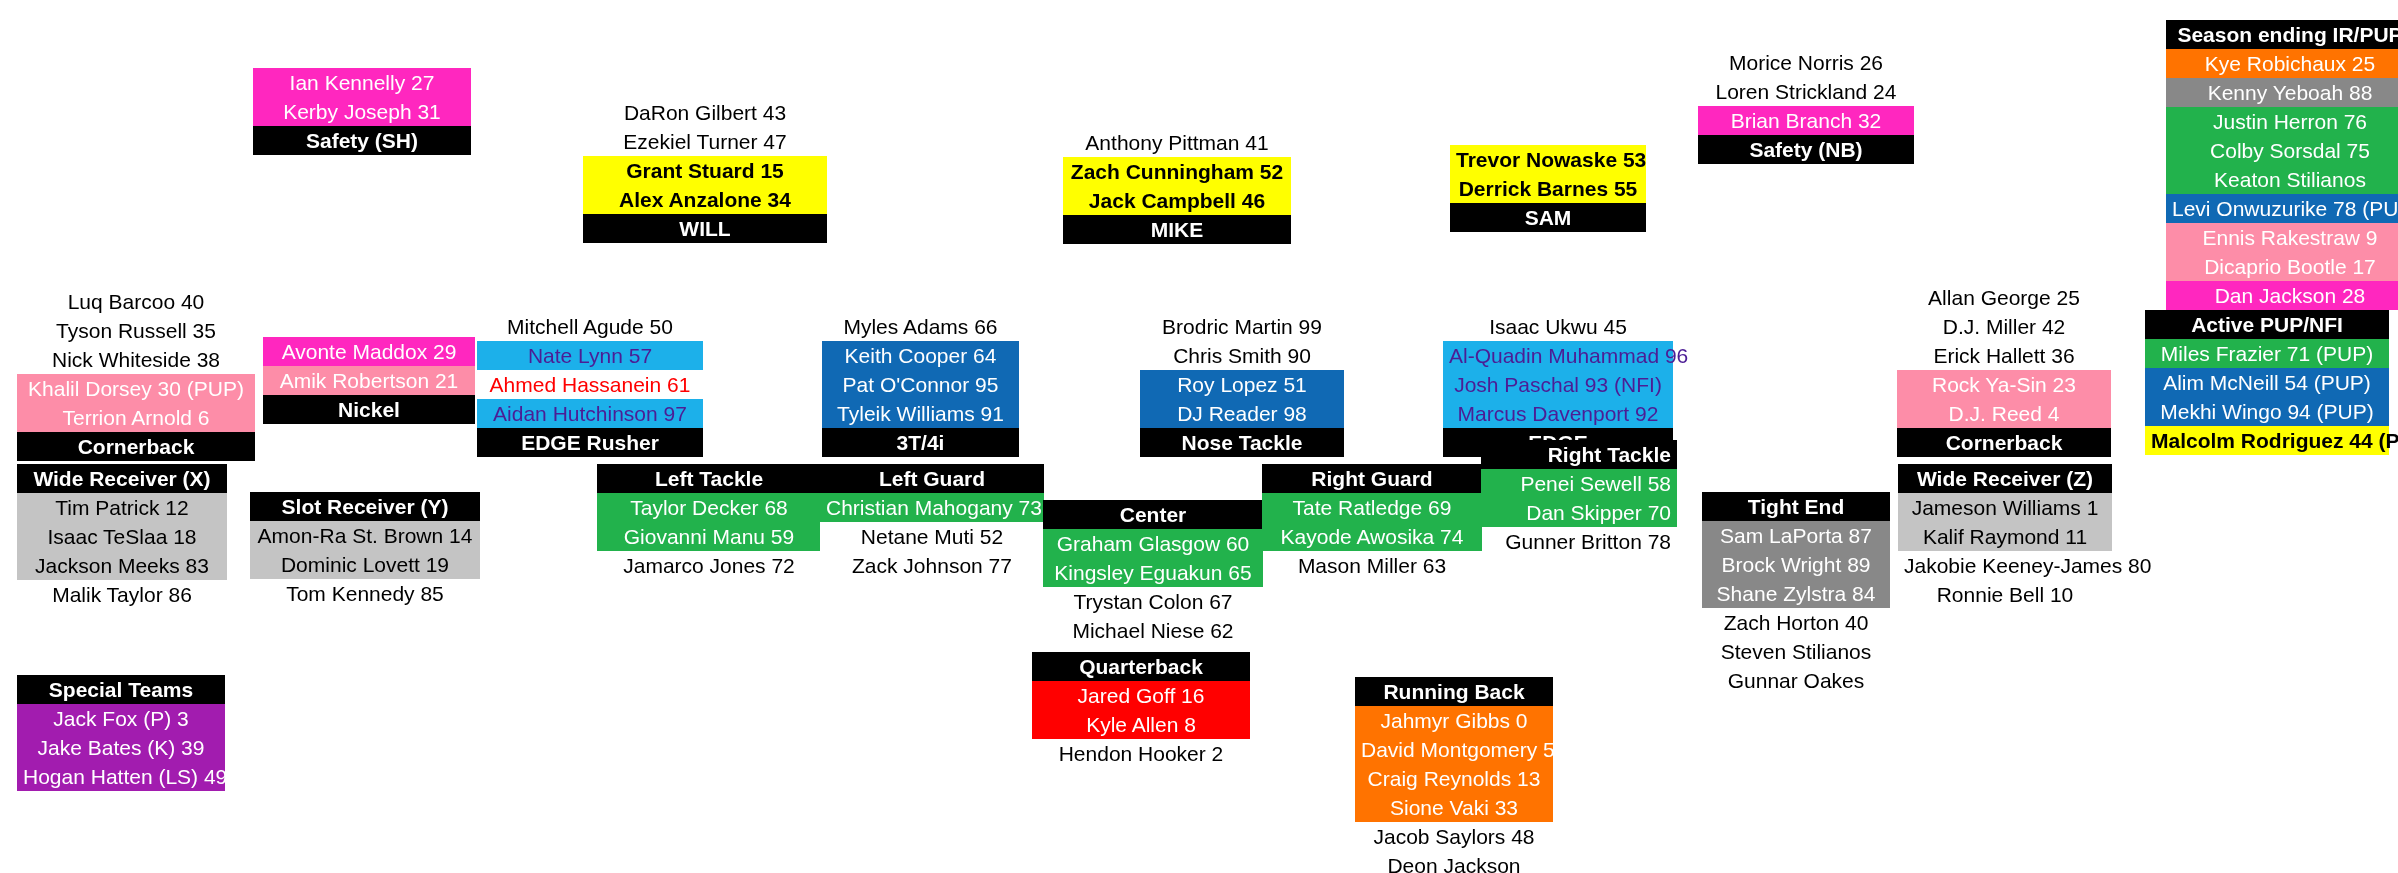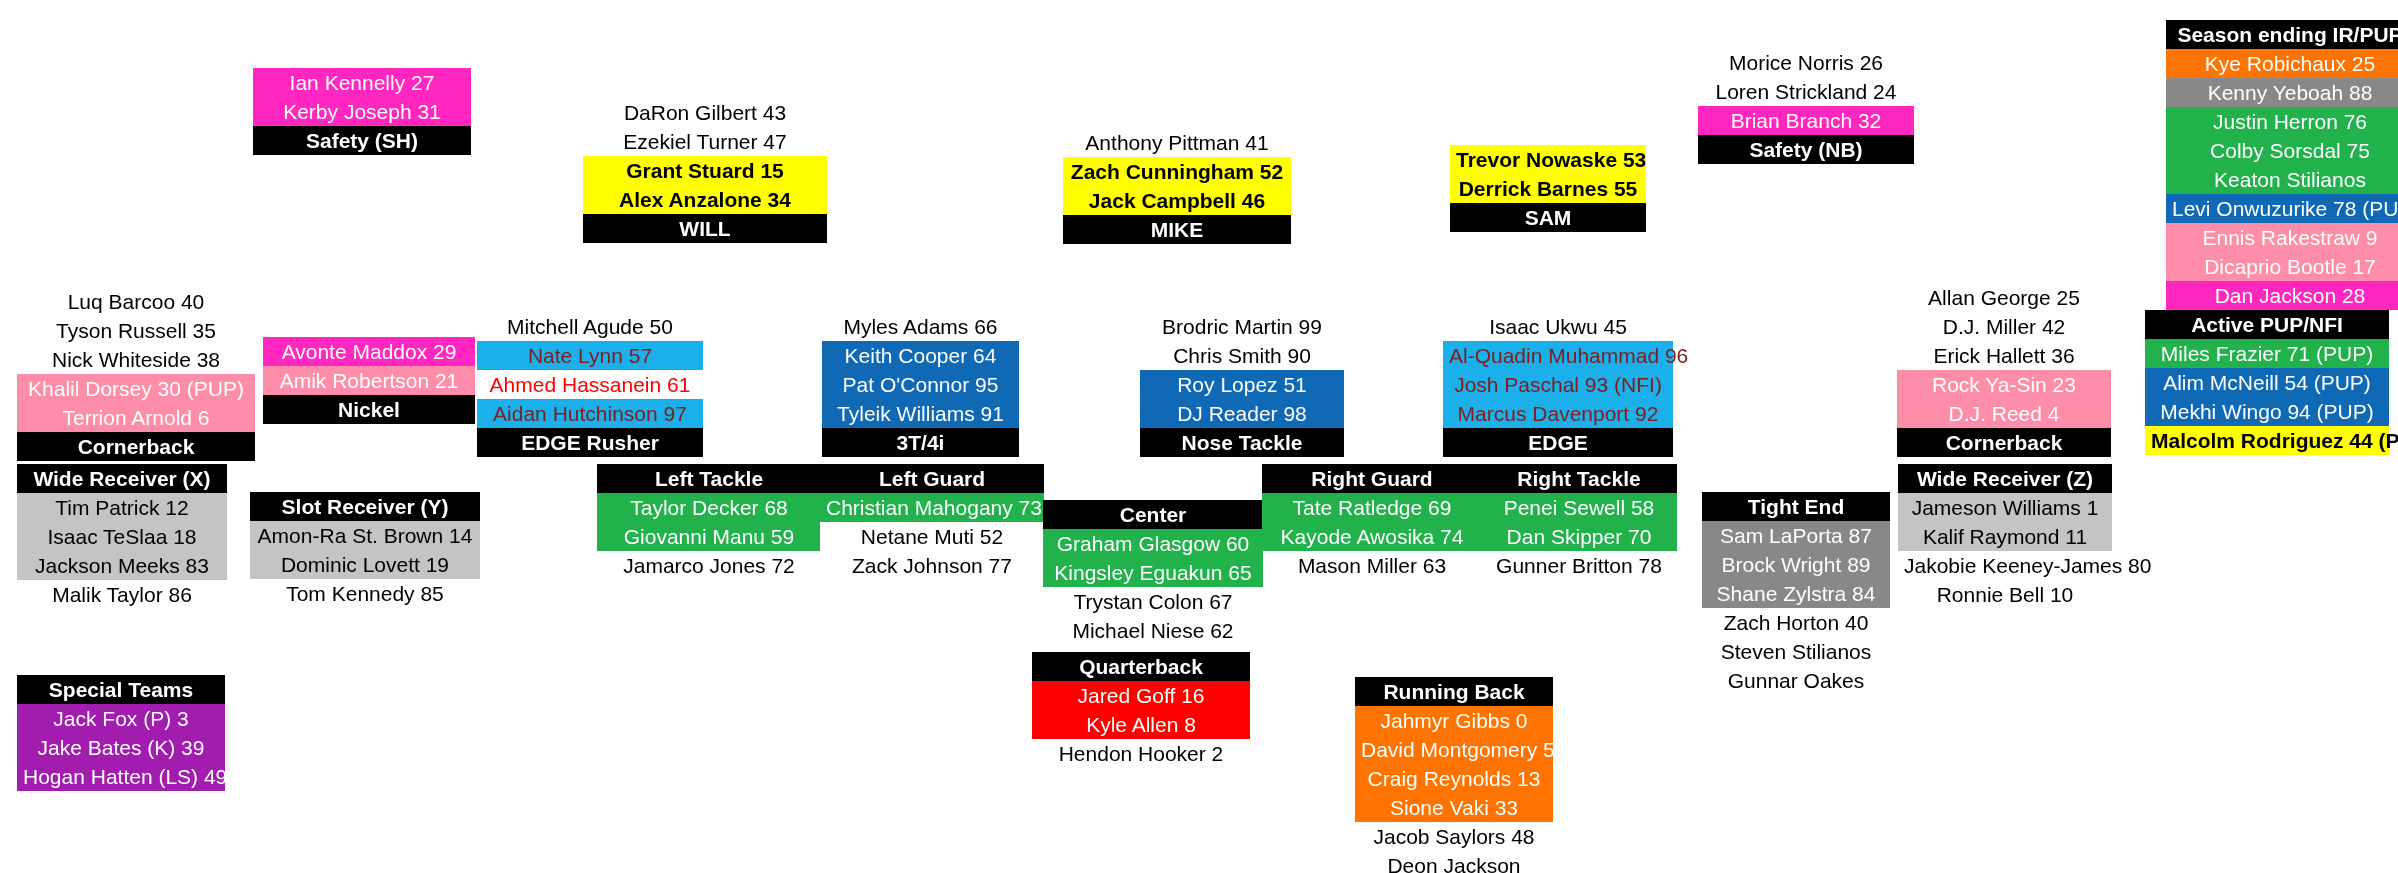--- a/index.html
+++ b/index.html
@@ -12,21 +12,21 @@
   .row{
     font-size:21px;line-height:29px;white-space:nowrap;
     padding:0 6px;box-sizing:border-box;
   }
   
   .c-plain   {background:transparent;color:#000000;}
   .c-black   {background:#000000;color:#ffffff;font-weight:bold;}
   .c-magenta {background:#ff27bf;color:#ffffff;}
   .c-pink    {background:#fd8da8;color:#ffffff;}
   .c-yellow  {background:#ffff00;color:#000000;font-weight:bold;}
-  .c-ltblue  {background:#1cb0ea;color:#7f1d1d;}
+  .c-ltblue  {background:#1cb0ea;color:#4c1d95;}
   .c-blue    {background:#1069b4;color:#ffffff;}
   .c-green   {background:#22b24c;color:#ffffff;}
   .c-grey    {background:#c4c4c4;color:#000000;}
   .c-dkgrey  {background:#888888;color:#ffffff;}
   .c-red     {background:#ff0000;color:#ffffff;}
   .c-orange  {background:#ff7300;color:#ffffff;}
   .c-purple  {background:#a21caf;color:#ffffff;}
   .c-redtext {background:#ffffff;color:#ff0000;}
   .c-white   {background:#ffffff;color:#000000;}
   .c-header  {background:#000000;color:#ffffff;font-weight:bold;}
@@ -163,21 +163,21 @@
       <div class="row c-green">Kingsley Eguakun 65</div>
       <div class="row c-plain">Trystan Colon 67</div>
       <div class="row c-plain">Michael Niese 62</div>
     </div>
     <div class="grp" style="left: 1262px; top: 464px; width: 220px;">
       <div class="row c-header">Right Guard</div>
       <div class="row c-green">Tate Ratledge 69</div>
       <div class="row c-green">Kayode Awosika 74</div>
       <div class="row c-plain">Mason Miller 63</div>
     </div>
-    <div class="grp" style="left: 1481px; top: 464px; width: 196px;">
+    <div class="grp" style="left: 1481px; top: 440px; width: 196px; text-align: right;">
       <div class="row c-header">Right Tackle</div>
       <div class="row c-green">Penei Sewell 58</div>
       <div class="row c-green">Dan Skipper 70</div>
       <div class="row c-plain">Gunner Britton 78</div>
     </div>
     <div class="grp" style="left: 1702px; top: 492px; width: 188px;">
       <div class="row c-header">Tight End</div>
       <div class="row c-dkgrey">Sam LaPorta 87</div>
       <div class="row c-dkgrey">Brock Wright 89</div>
       <div class="row c-dkgrey">Shane Zylstra 84</div>

